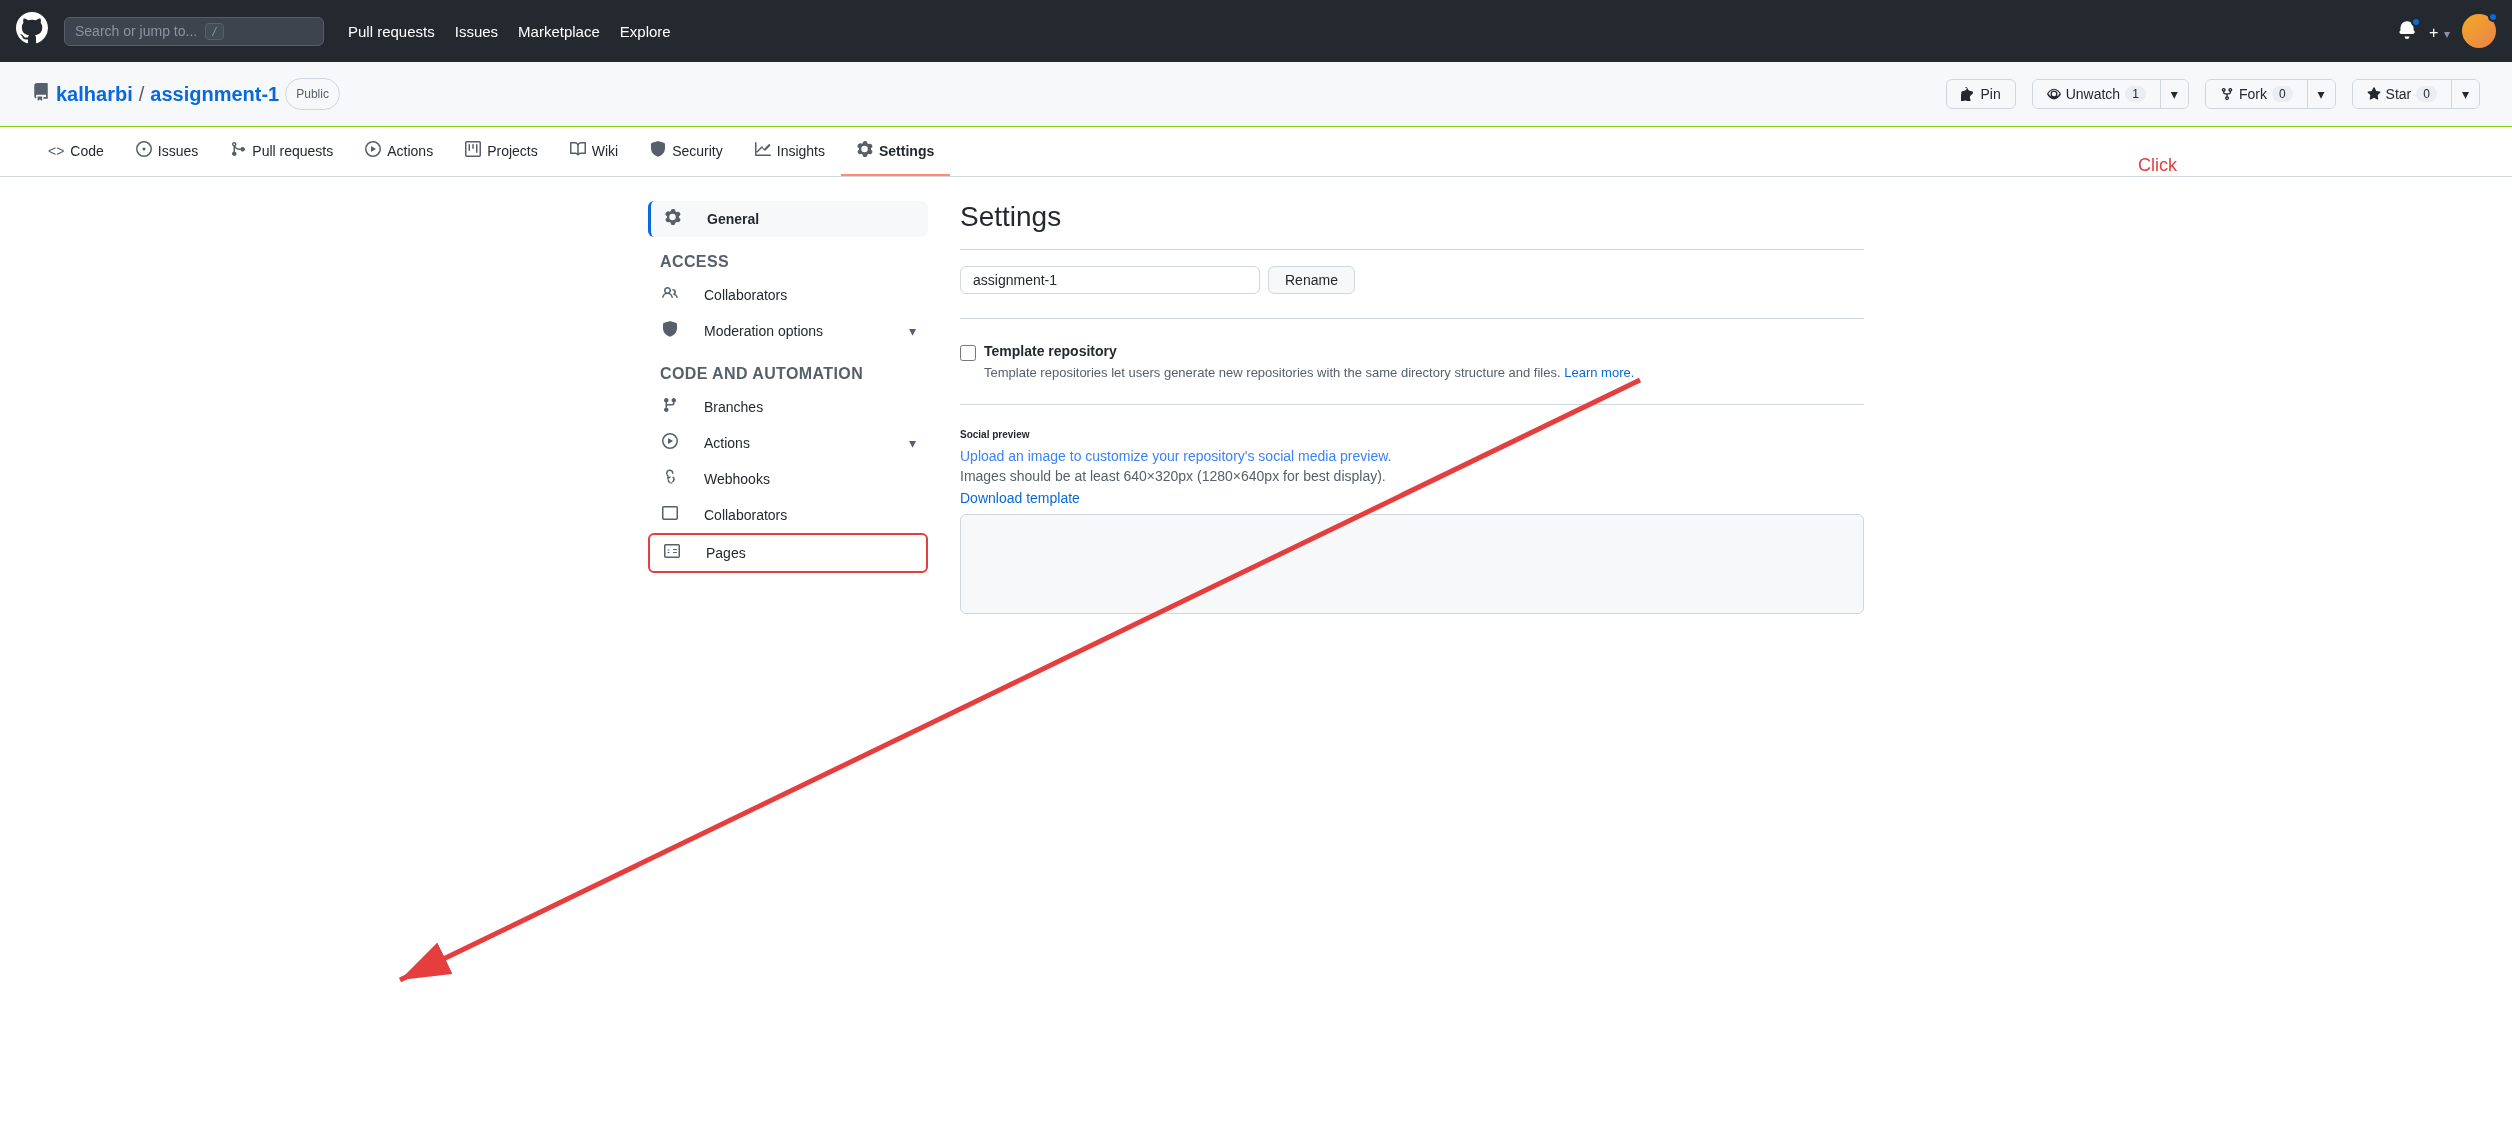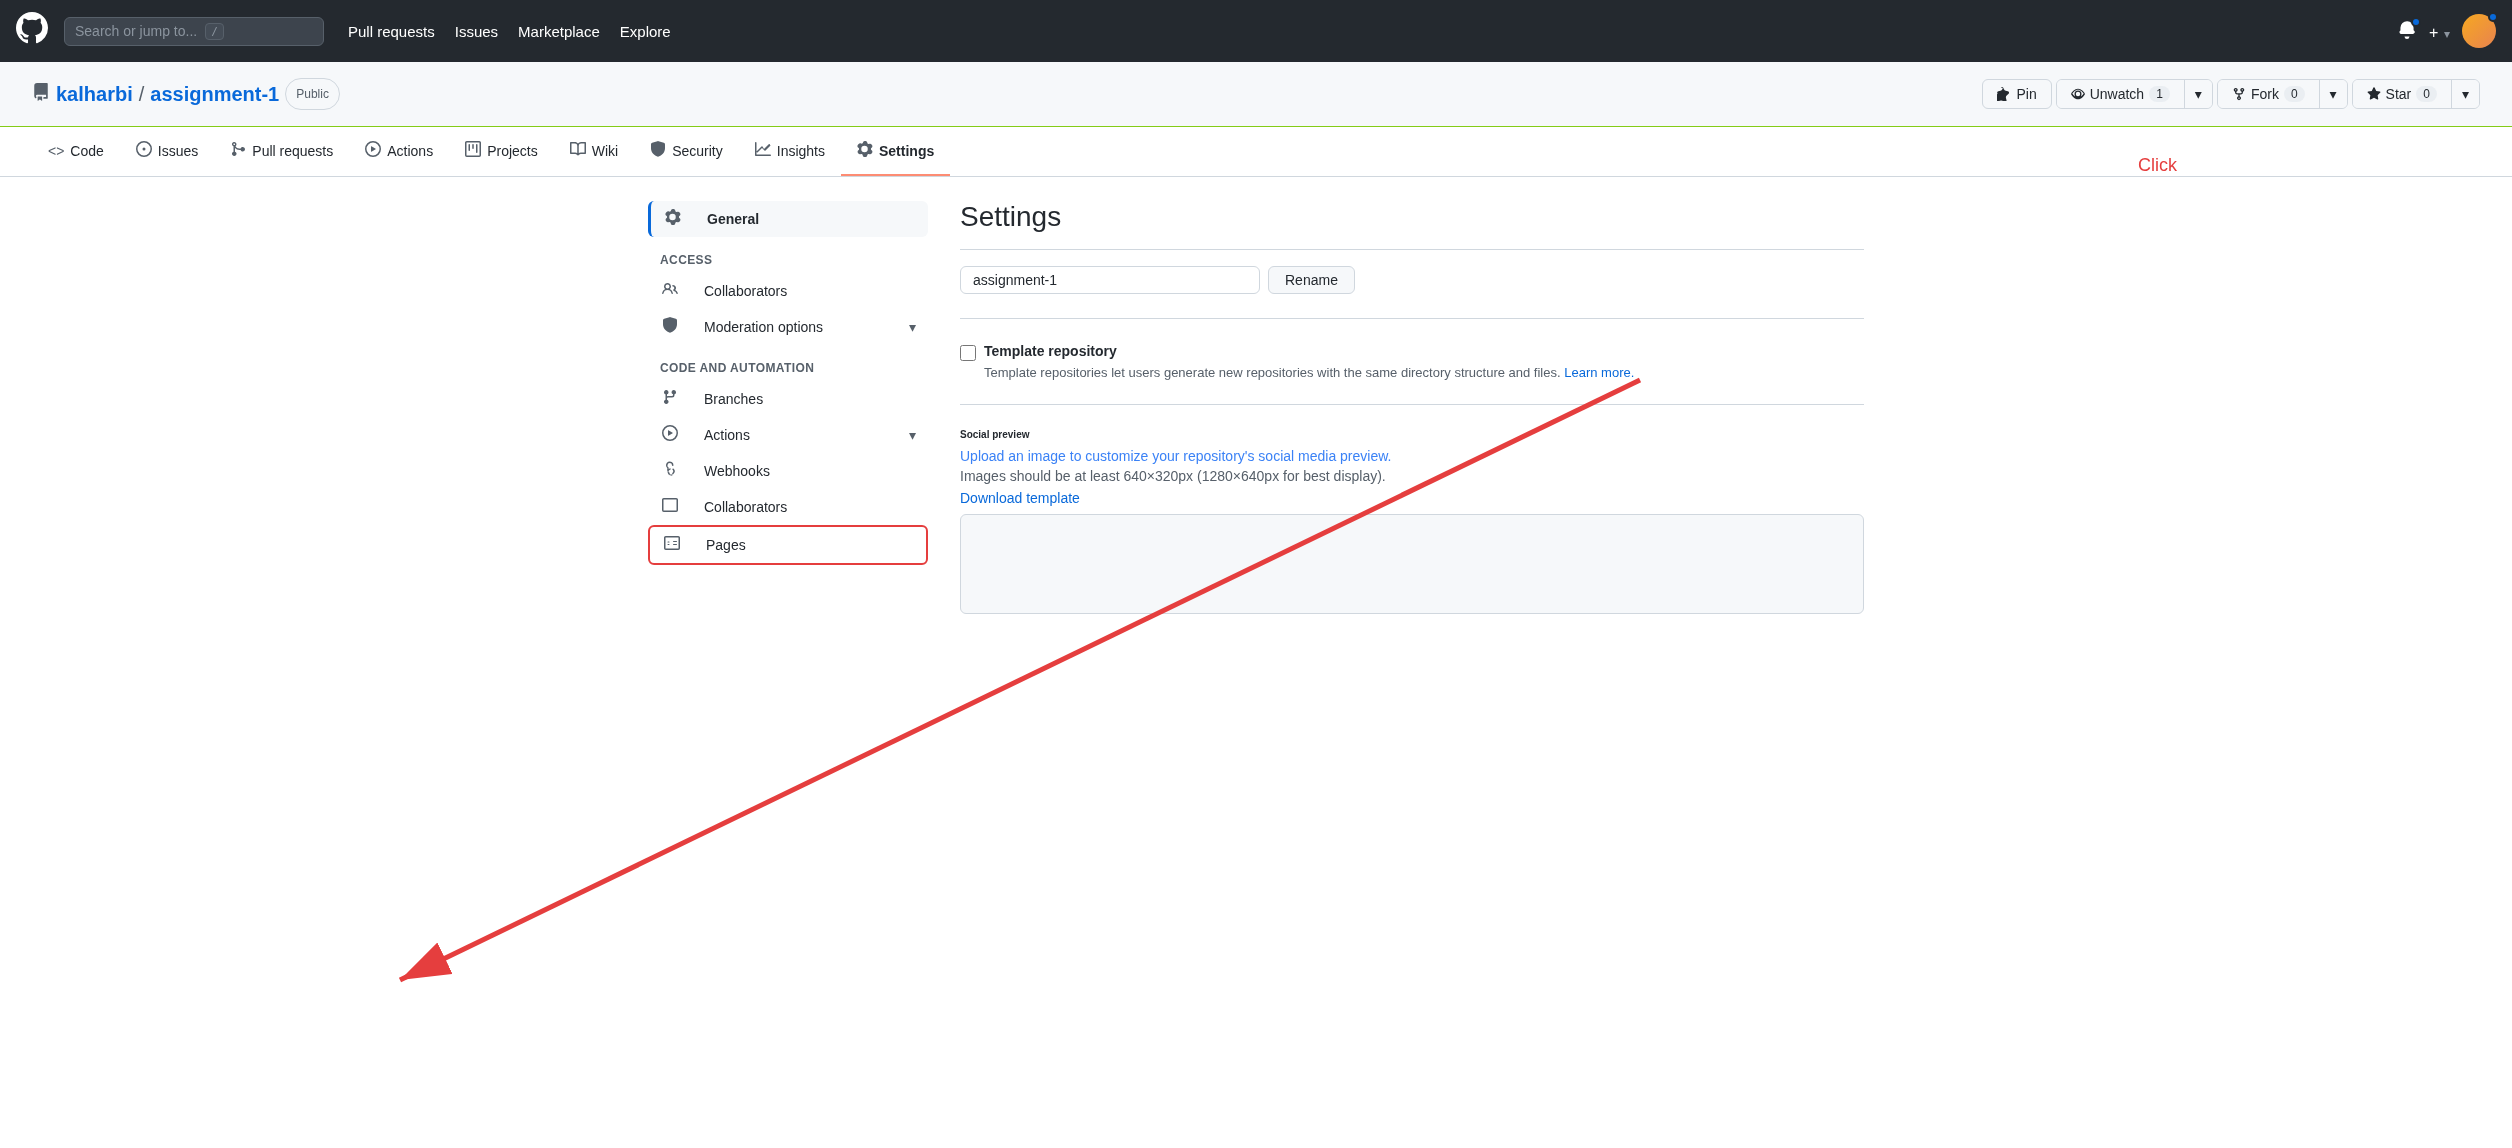--- a/index.html
+++ b/index.html
@@ -85,21 +85,21 @@
     .repo-name { color: #0969da; text-decoration: none; font-weight: 600; }
     .repo-badge {
       background: transparent;
       border: 1px solid #d0d7de;
       border-radius: 20px;
       padding: 8px 10px;
       font-size: 12px;
       color: #57606a;
       font-weight: 500;
     }
-    .repo-actions { display: flex; align-items: center; gap: 4px; padding-left: 48px; }
+    .repo-actions { display: flex; align-items: center; gap: 16px; padding-left: 48px; }
     .repo-btn {
       display: flex;
       align-items: center;
       gap: 5px;
       padding: 6px 14px;
       border: 1px solid #d0d7de;
       border-radius: 6px;
       background: #f6f8fa;
       color: #24292f;
       font-size: 14px;
@@ -166,21 +166,21 @@
       font-weight: 500;
       text-decoration: none;
     }
     .sidebar-item.active {
       background: #f6f8fa;
       font-weight: 600;
       border-left: 3px solid #0969da;
     }
     .sidebar-item-icon { color: #57606a; font-size: 16px; width: 20px; text-align: center; }
     .sidebar-section-label {
-      font-size: 12px;
+      font-size: 16px;
       font-weight: 600;
       color: #57606a;
       padding: 16px 12px 6px;
       text-transform: uppercase;
       letter-spacing: 0.4px;
     }
     .sidebar-item-chevron { margin-left: auto; color: #57606a; }
     .sidebar-item-with-box {
       border: 2px solid #e53e3e;
       border-radius: 6px;

